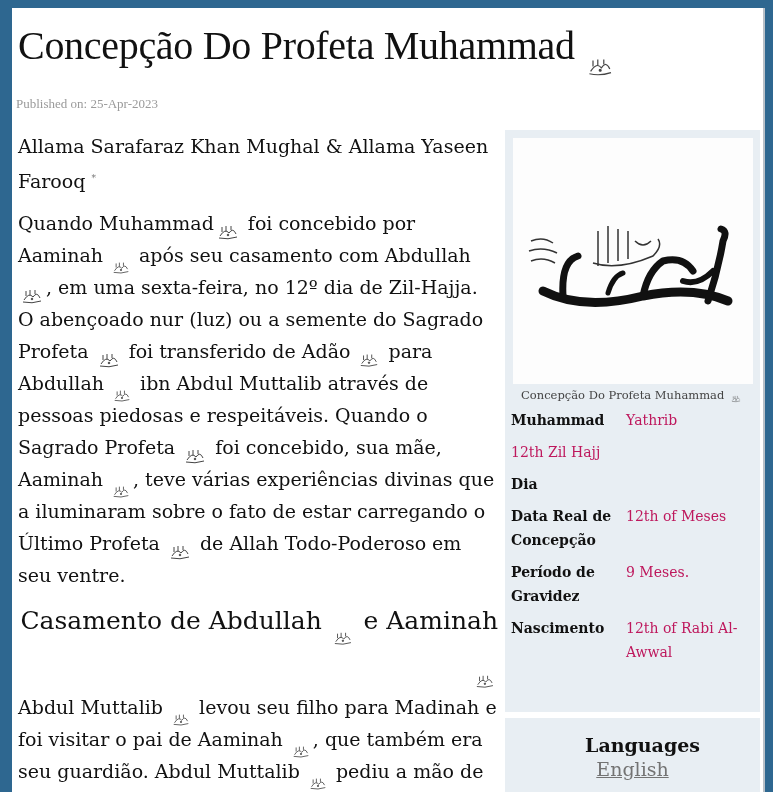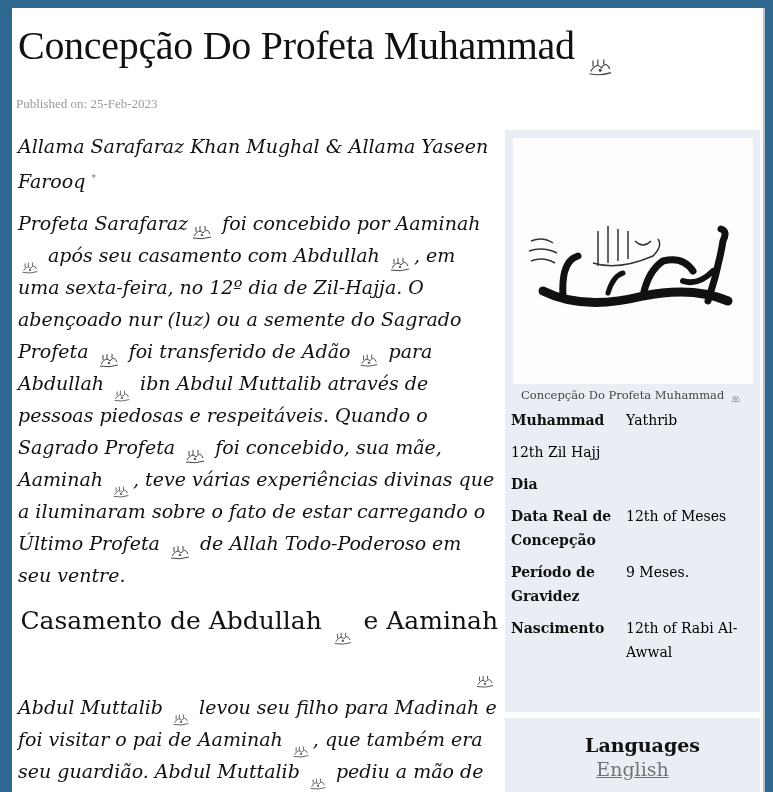--- a/index.html
+++ b/index.html
@@ -27,21 +27,21 @@
   .hon.big { width: 26px; height: 22px; }
   .pub {
     position: absolute; left: 4px; top: 88px;
     font-family: "Liberation Serif", serif;
     font-size: 13px; color: #9a9a9a;
   }
   .main {
     position: absolute; left: 6px; top: 122px; width: 480px;
     font-size: 19px; line-height: 32px;
   }
-  .main p { margin: 0 0 8px 0; font-style: italic; }
+  .main p { margin: 0 0 8px 0; }
   .author { margin-bottom: 10px !important; }
   .author sup { font-size: 9px; color: #777; }
   .main h2 {
     font-family: "DejaVu Serif", serif;
     font-weight: normal; font-size: 25px; line-height: 43px;
     margin: 6px 0 6px 0;
     text-align: right;
   }
   .infobox {
     position: absolute; left: 493px; top: 122px; width: 255px;
@@ -53,45 +53,45 @@
     width: 240px; height: 246px; background: #fdfdfd; margin: 0 auto;
     display: flex; align-items: center; justify-content: center;
   }
   .caption {
     text-align: center; font-size: 11.5px; color: #444; margin: 4px 0 6px 0;
     font-family: "DejaVu Serif", serif;
   }
   .rows { font-size: 14px; line-height: 24px; }
   .row { display: flex; margin-bottom: 8px; }
   .row .k { width: 115px; font-weight: bold; color: #111; }
-  .row .v { flex: 1; color: #000000; }
+  .row .v { flex: 1; color: #be185d; }
   .lang-box {
     position: absolute; left: 493px; top: 710px; width: 255px; height: 90px;
     background: #e8eef3; text-align: center;
   }
   .lang-title { font-size: 19px; font-weight: bold; margin-top: 16px; padding-left: 20px; }
   .lang-link { font-size: 19px; color: #737373; text-decoration: underline; display: inline-block; margin-top: 2px; }
 </style>
 </head>
 <body>
 
 <div class="card">
   <h1 class="title"><span>Concepção Do Profeta Muhammad</span> <span class="hon big"><svg width="26.4" height="19.2" viewBox="0 0 22 16">
           <g fill="none" stroke="#444" stroke-width="1">
             <path d="M3 12 Q8 4 12 9 Q16 3 19 10"></path>
             <path d="M5 8 L5 3 M9 7 L9 2 M14 6 L14 2"></path>
             <path d="M2 14 Q11 16 20 13"></path>
             <circle cx="11" cy="11" r="0.8" fill="#444"></circle>
           </g>
         </svg></span></h1>
-  <div class="pub">Published on: 25-Feb-2023</div>
+  <div class="pub">Published on: 25-Apr-2023</div>
 
   <div class="main">
     <p class="author"><span>Allama Sarafaraz Khan Mughal &amp; Allama Yaseen Farooq</span> <sup>*</sup></p>
-    <p id="p1"><span>Profeta Sarafaraz</span><span class="hon" style="width:22px;height:16px"><svg width="22" height="16" viewBox="0 0 22 16">
+    <p id="p1"><span>Quando Muhammad</span><span class="hon" style="width:22px;height:16px"><svg width="22" height="16" viewBox="0 0 22 16">
             <g fill="none" stroke="#444" stroke-width="1">
               <path d="M3 12 Q8 4 12 9 Q16 3 19 10"></path>
               <path d="M5 8 L5 3 M9 7 L9 2 M14 6 L14 2"></path>
               <path d="M2 14 Q11 16 20 13"></path>
               <circle cx="11" cy="11" r="0.8" fill="#444"></circle>
             </g>
           </svg></span><span> foi concebido por Aaminah </span><span class="hon" style="width:18px;height:13px"><svg width="18" height="13" viewBox="0 0 22 16">
             <g fill="none" stroke="#444" stroke-width="1">
               <path d="M3 12 Q8 4 12 9 Q16 3 19 10"></path>
               <path d="M5 8 L5 3 M9 7 L9 2 M14 6 L14 2"></path>

